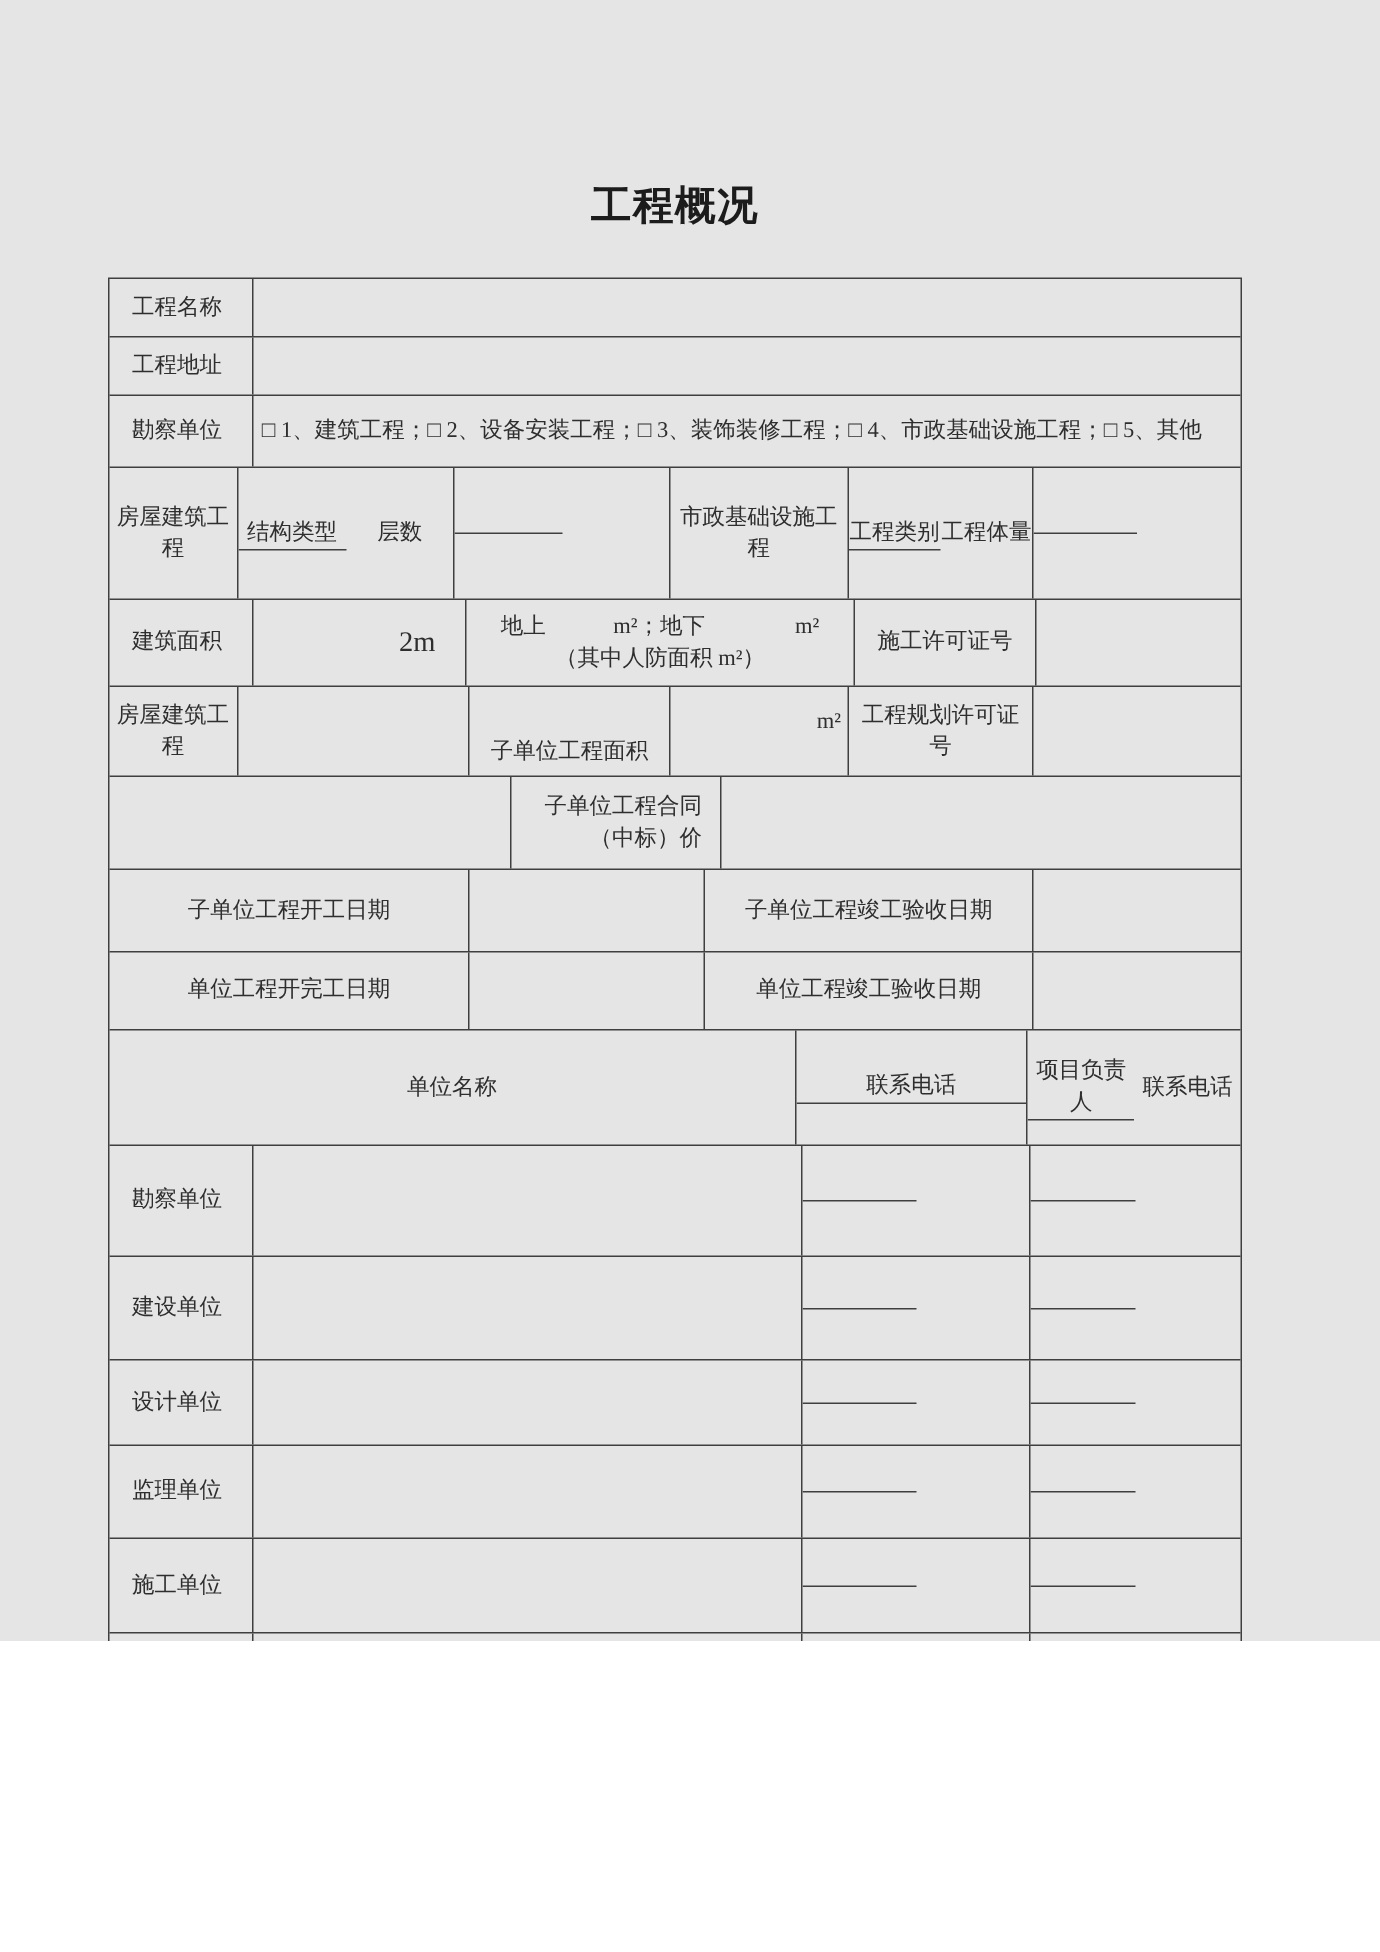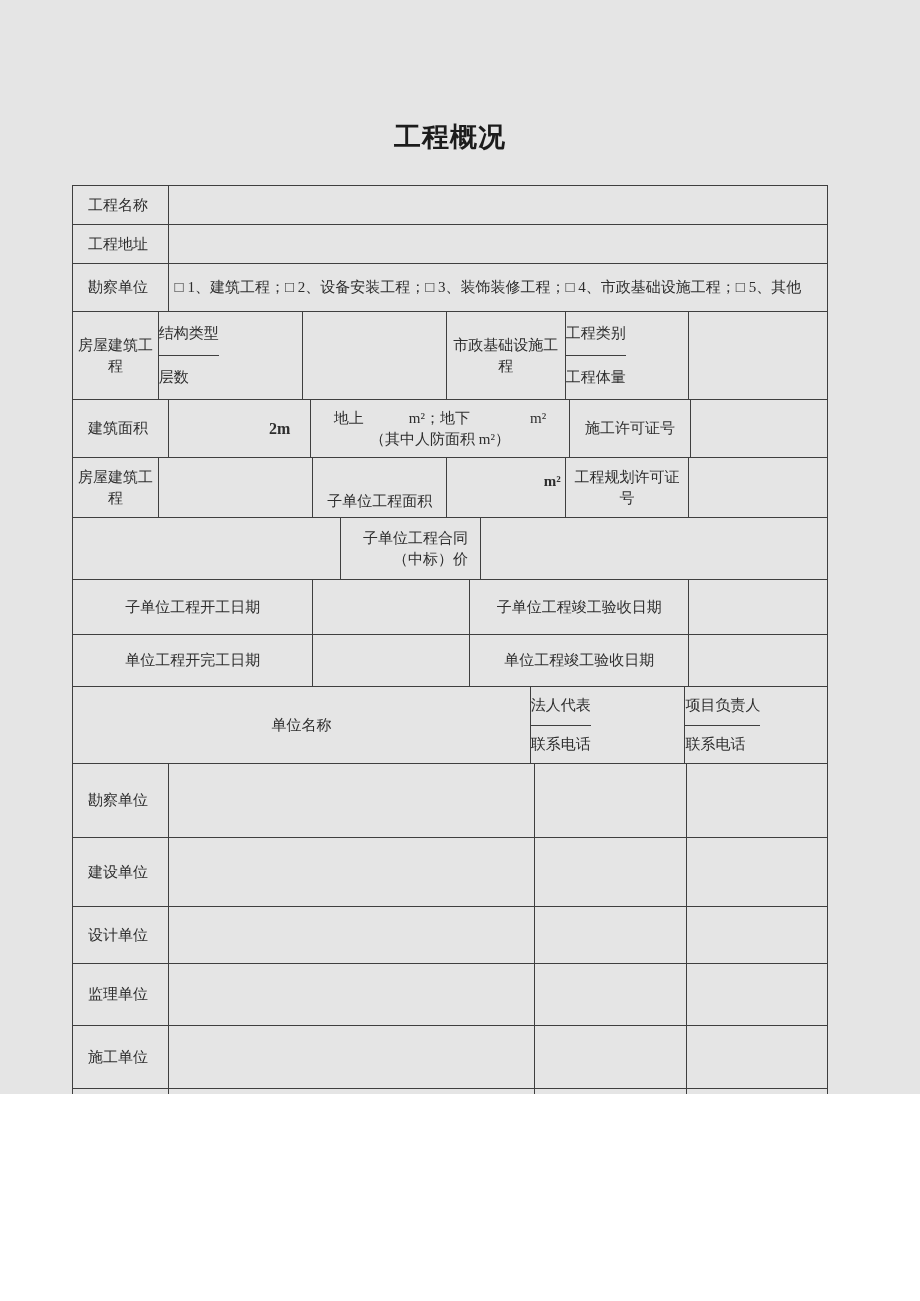--- a/index.html
+++ b/index.html
@@ -19,32 +19,32 @@
   }
   .row { display:flex; border-bottom:1px solid #3f3f3f; }
   .row:last-child { border-bottom:none; }
   .c {
     border-right:1px solid #3f3f3f;
     display:flex; align-items:center; justify-content:center;
     text-align:center; font-size:15px; line-height:21px; overflow:hidden;
   }
   .c.last { border-right:none; }
   .c.leftpad { justify-content:flex-start; text-align:left; padding-left:4px;margin-left:11px; }
-  .stack { display:flex; flex-direction:column; align-items:flex-start; justify-content:flex-start; padding:0; }
+  .stack { display:flex; flex-direction:row; align-items:center; justify-content:flex-start; padding:0; }
   .stack > .sub {
     flex:1; display:flex; align-items:center; justify-content:center;
     text-align:center; font-size:15px; line-height:21px; overflow:hidden;
   }
   .stack > .sub:first-child { border-bottom:1px solid #3f3f3f; }
   .wrap { word-break:break-all; }
-  .num { font-size:16px;font-weight:bold; }
+  .num { font-size:19px; }
   .area-detail { display:flex; flex-direction:column; align-items:center; justify-content:center; }
   .area-detail span { display:block; }
   .bottom-label { align-items:flex-end; padding-bottom:5px; }
-  .top-right { align-items:flex-start; justify-content:flex-end; padding-top:13px; padding-right:4px;font-weight:bold; }
+  .top-right { align-items:flex-start; justify-content:flex-end; padding-top:13px; padding-right:4px; }
   .right-align { justify-content:flex-end; text-align:right; padding-right:12px; }
   .options { justify-content:flex-start; text-align:left; padding:2px 6px; }
 </style>
 </head>
 <body>
 
 <div class="page">
 
   <div class="doc-title">工程概况</div>
 
@@ -124,21 +124,20 @@
     <div class="row" style="height:52px">
       <div class="c" style="width:241px">单位工程开完工日期</div>
       <div class="c" style="width:157px"></div>
       <div class="c" style="width:220px">单位工程竣工验收日期</div>
       <div class="c last" style="width:138px"></div>
     </div>
 
     <div class="row" style="height:77px">
       <div class="c" style="width:459px">单位名称</div>
       <div class="c stack" style="width:155px">
-        <div class="sub">法人代表</div>
         <div class="sub">联系电话</div>
       </div>
       <div class="c stack last" style="width:142px">
         <div class="sub">项目负责人</div>
         <div class="sub">联系电话</div>
       </div>
     </div>
 
     <div class="row" style="height:74px">
       <div class="c leftpad" style="width:86px">勘察单位</div>

